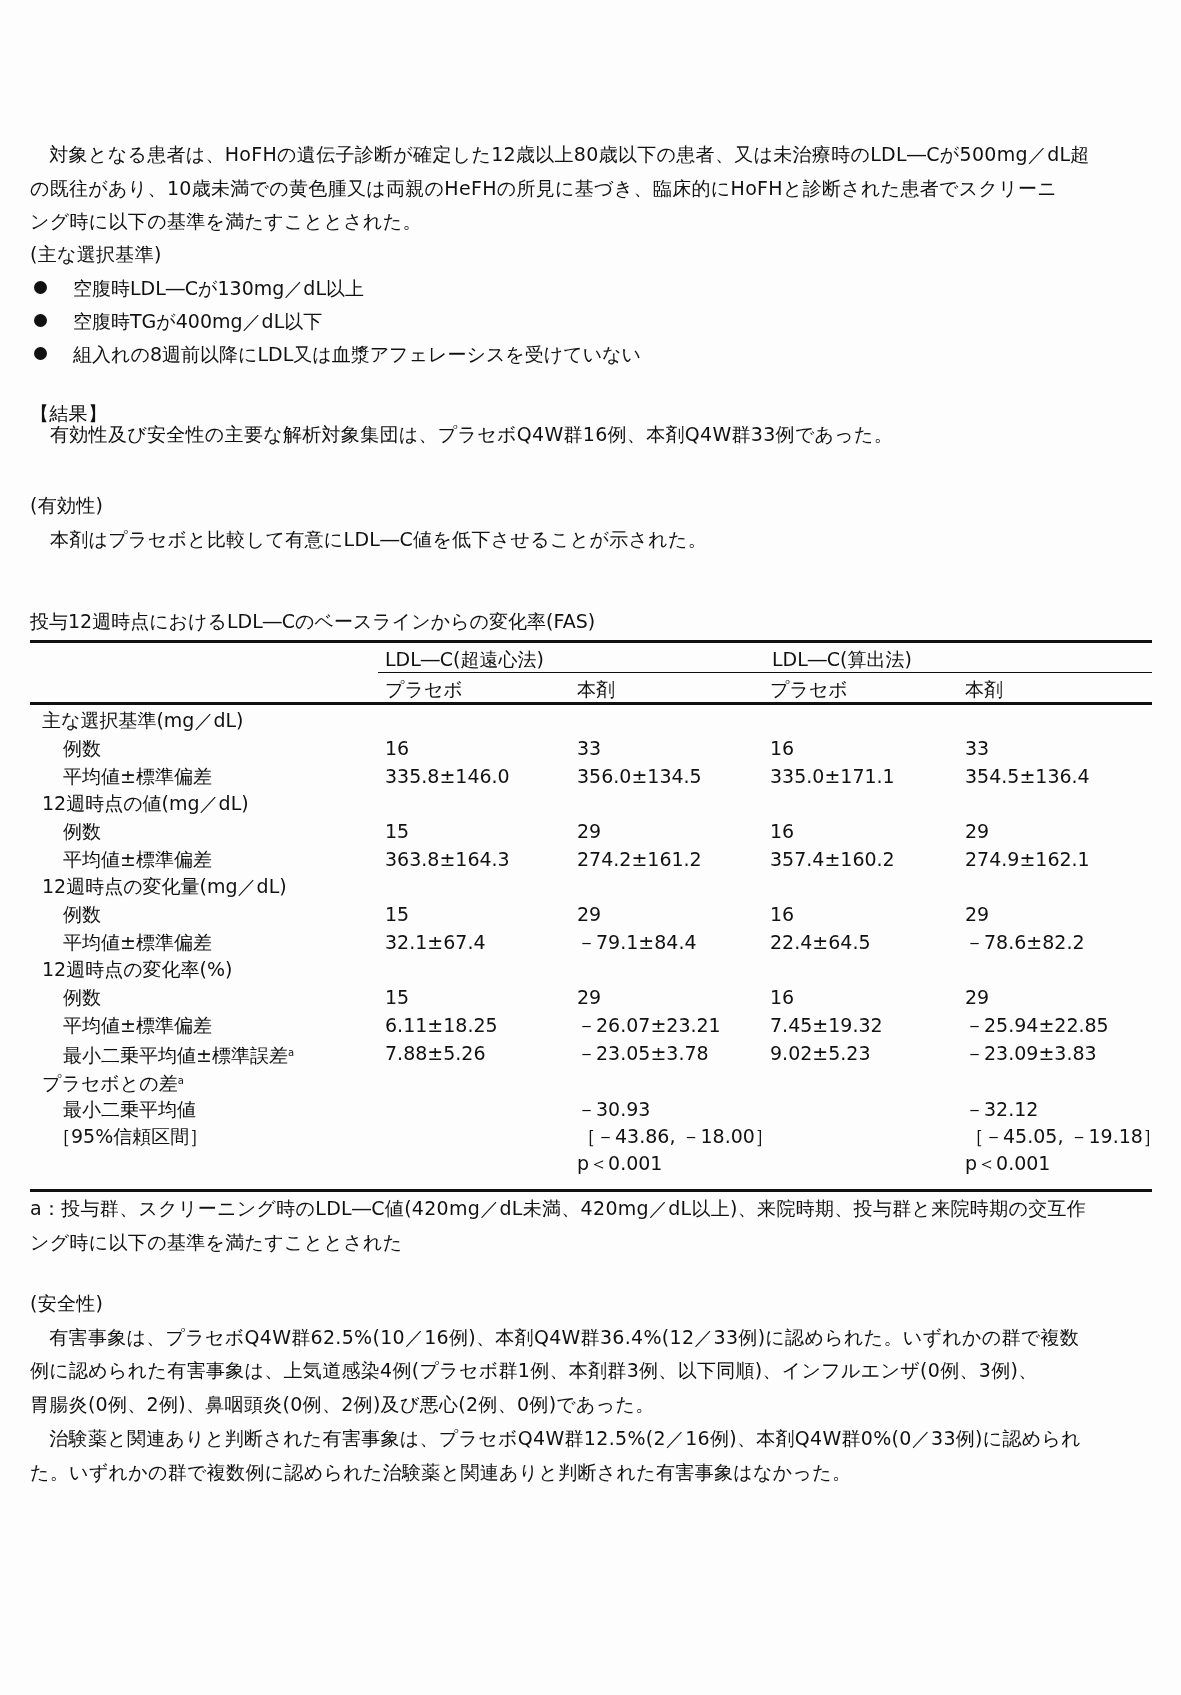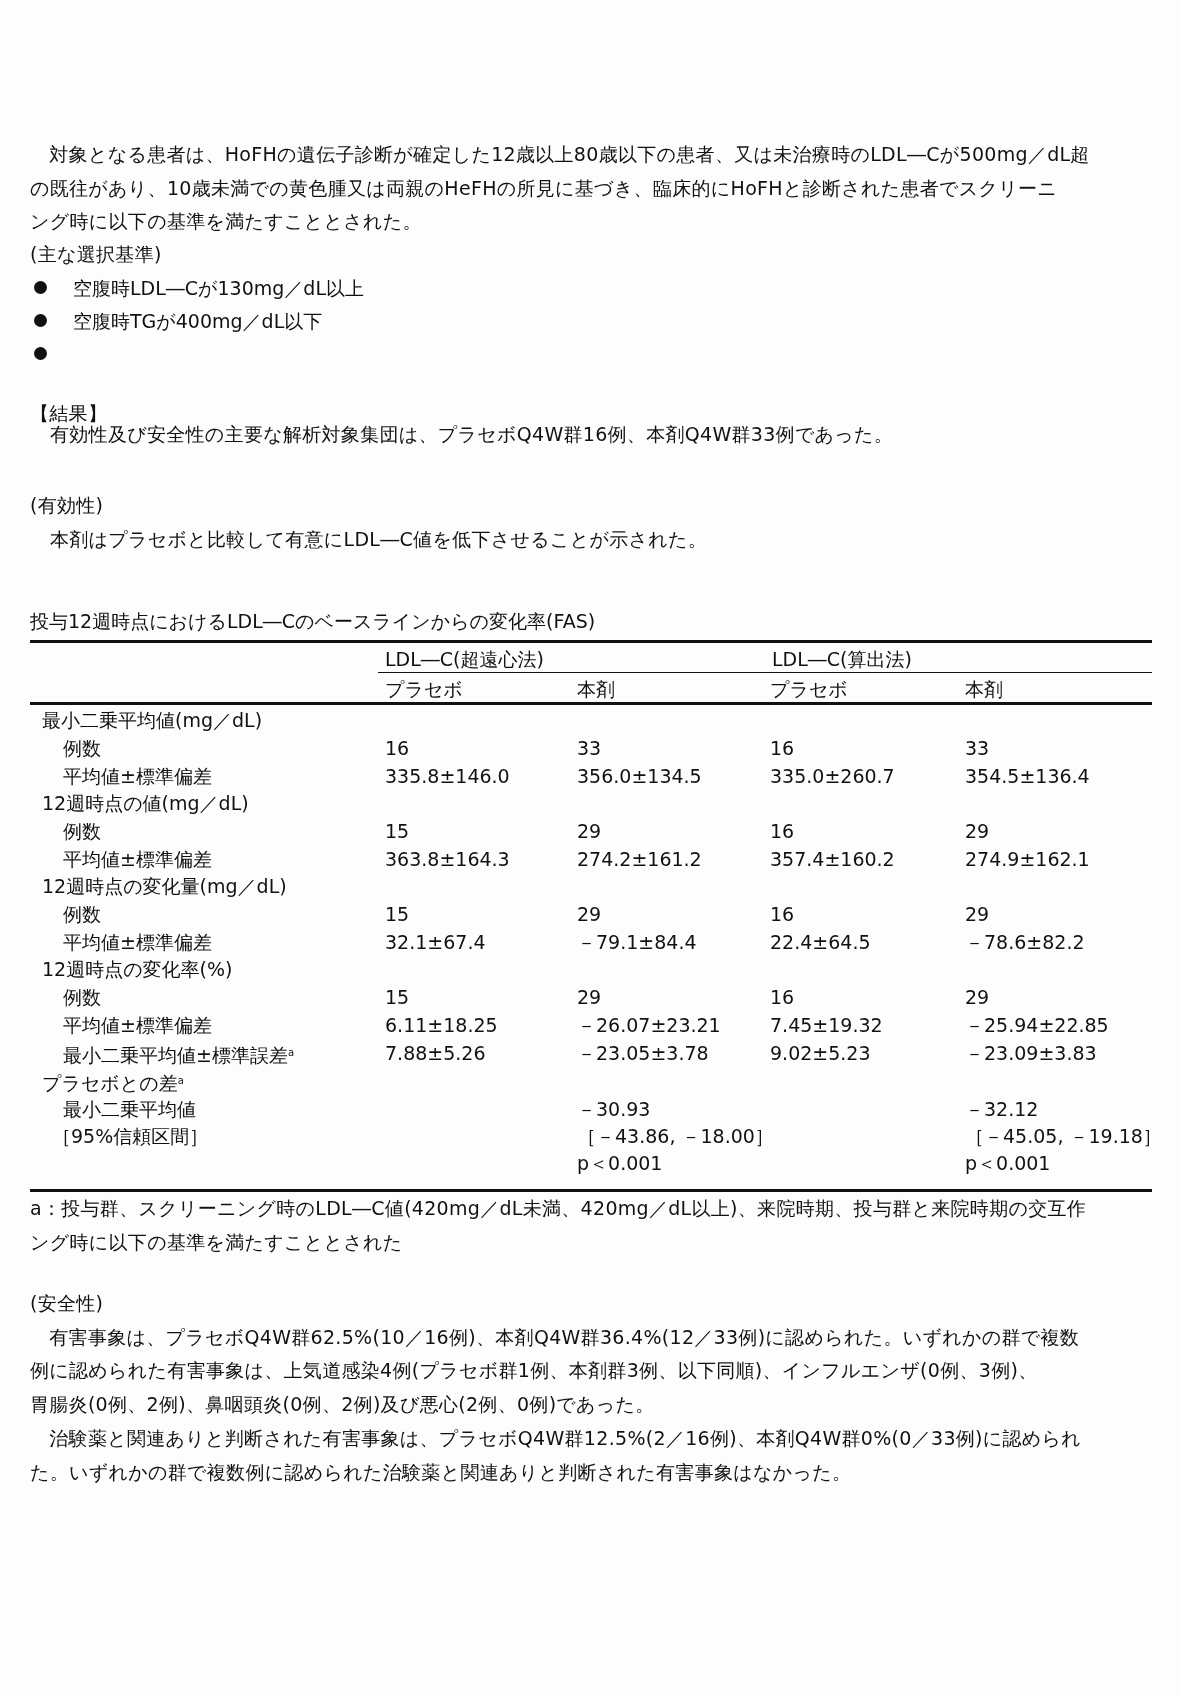--- a/index.html
+++ b/index.html
@@ -39,21 +39,21 @@
   <div class="line" style="top:208px">ング時に以下の基準を満たすこととされた。</div>
 
   <div class="line" style="top:241px">(主な選択基準)</div>
   <div class="bullet-row" style="top:275px">
     <span class="bullet-dot"></span><span>空腹時LDL―Cが130mg／dL以上</span>
   </div>
   <div class="bullet-row" style="top:308px">
     <span class="bullet-dot"></span><span>空腹時TGが400mg／dL以下</span>
   </div>
   <div class="bullet-row" style="top:341px">
-    <span class="bullet-dot"></span>
+    <span class="bullet-dot"></span><span>組入れの8週前以降にLDL又は血漿アフェレーシスを受けていない</span>
   </div>
 
   <div class="line" style="top:400px">【結果】</div>
   <div class="line indent" style="top:421px">有効性及び安全性の主要な解析対象集団は、プラセボQ4W群16例、本剤Q4W群33例であった。</div>
 
   <div class="line" style="top:492px">(有効性)</div>
   <div class="line indent" style="top:526px">本剤はプラセボと比較して有意にLDL―C値を低下させることが示された。</div>
 
   <div class="tbl-title">投与12週時点におけるLDL―Cのベースラインからの変化率(FAS)</div>
   <div class="rule" style="left:0; top:640px; width:1122px; height:3px;"></div>
@@ -61,30 +61,30 @@
   <div class="cell c grp1" style="top:646px">LDL―C(超遠心法)</div>
   <div class="cell c grp2" style="top:646px">LDL―C(算出法)</div>
   <div class="rule" style="left:348px; top:672px; width:774px; height:1px;"></div>
 
   <div class="cell c" style="left:355px; width:240px; top:676px">プラセボ</div>
   <div class="cell c" style="left:547px; width:246px; top:676px">本剤</div>
   <div class="cell c" style="left:740px; width:240px; top:676px">プラセボ</div>
   <div class="cell c" style="left:935px; width:246px; top:676px">本剤</div>
   <div class="rule" style="left:0; top:702px; width:1122px; height:3px;"></div>
 
-  <div class="cell lbl0" style="top:707px">最小二乗平均値(mg／dL)</div>
+  <div class="cell lbl0" style="top:707px">主な選択基準(mg／dL)</div>
   <div class="cell lbl1" style="top:735px">例数</div>
   <div class="cell c col1" style="top:735px">16</div>
   <div class="cell c col2" style="top:735px">33</div>
   <div class="cell c col3" style="top:735px">16</div>
   <div class="cell c col4" style="top:735px">33</div>
   <div class="cell lbl1" style="top:763px">平均値±標準偏差</div>
   <div class="cell c col1" style="top:763px">335.8±146.0</div>
   <div class="cell c col2" style="top:763px">356.0±134.5</div>
-  <div class="cell c col3" style="top:763px">335.0±260.7</div>
+  <div class="cell c col3" style="top:763px">335.0±171.1</div>
   <div class="cell c col4" style="top:763px">354.5±136.4</div>
 
   <div class="cell lbl0" style="top:790px">12週時点の値(mg／dL)</div>
   <div class="cell lbl1" style="top:818px">例数</div>
   <div class="cell c col1" style="top:818px">15</div>
   <div class="cell c col2" style="top:818px">29</div>
   <div class="cell c col3" style="top:818px">16</div>
   <div class="cell c col4" style="top:818px">29</div>
   <div class="cell lbl1" style="top:846px">平均値±標準偏差</div>
   <div class="cell c col1" style="top:846px">363.8±164.3</div>

